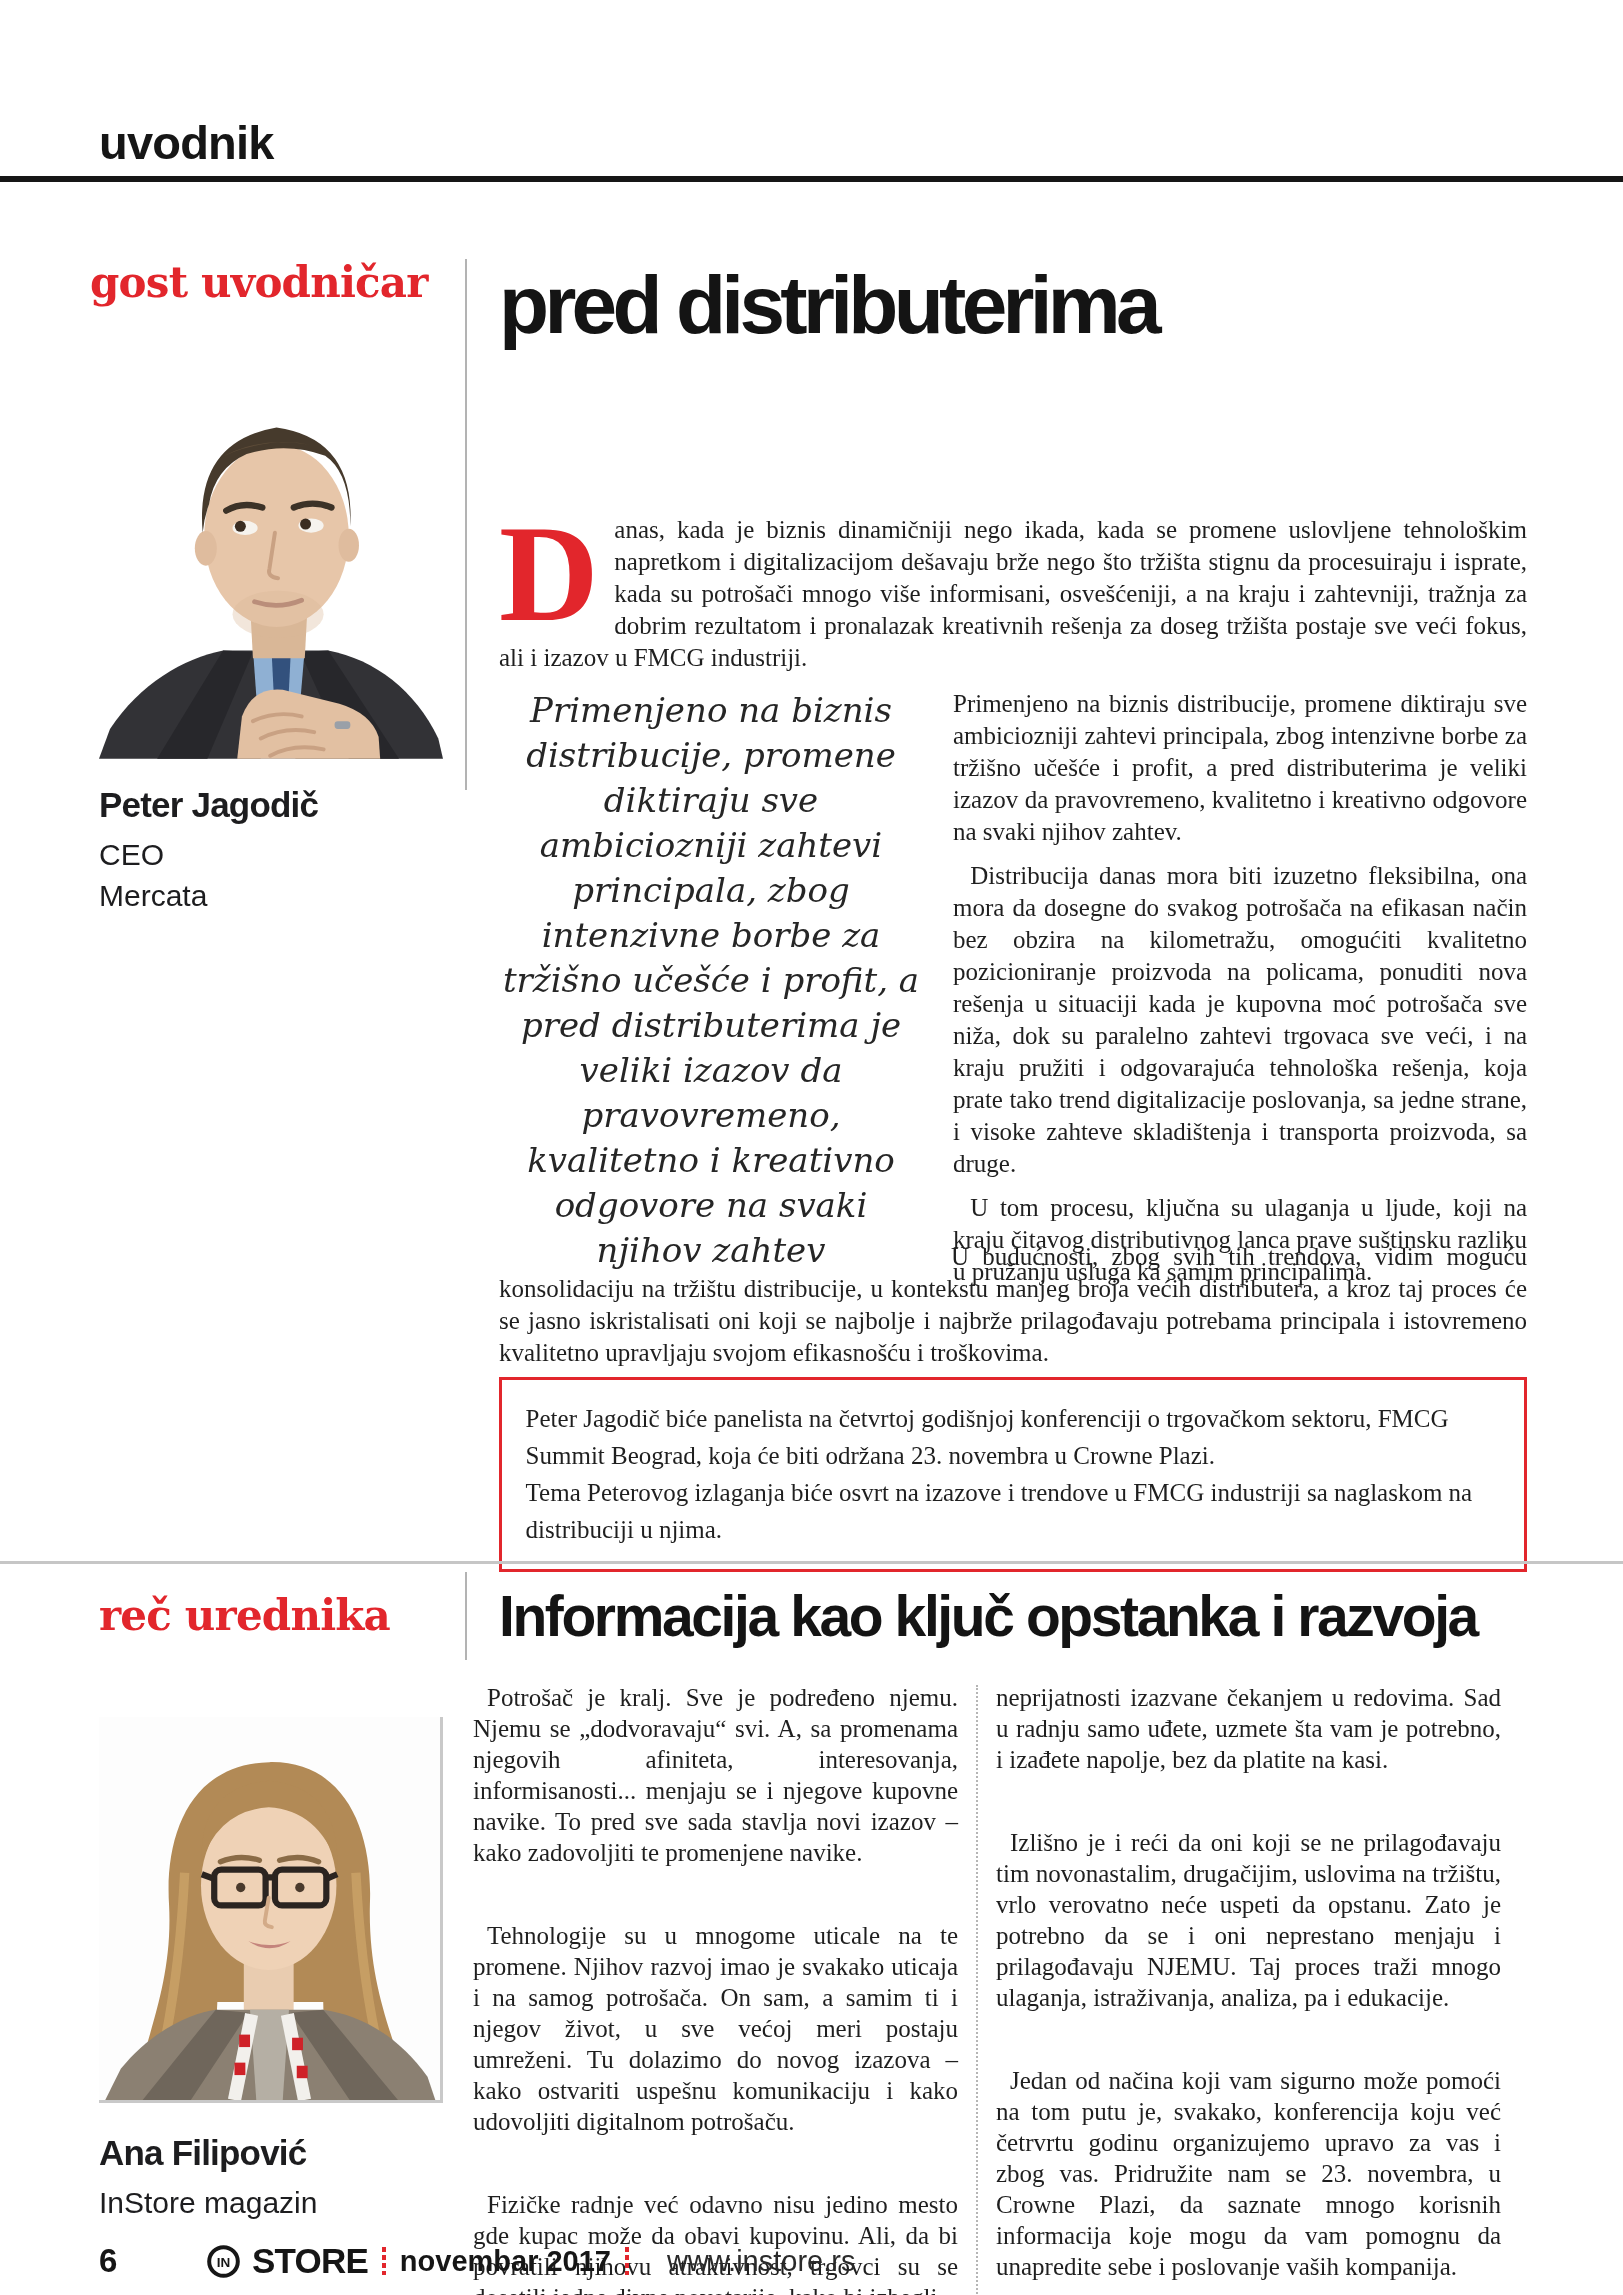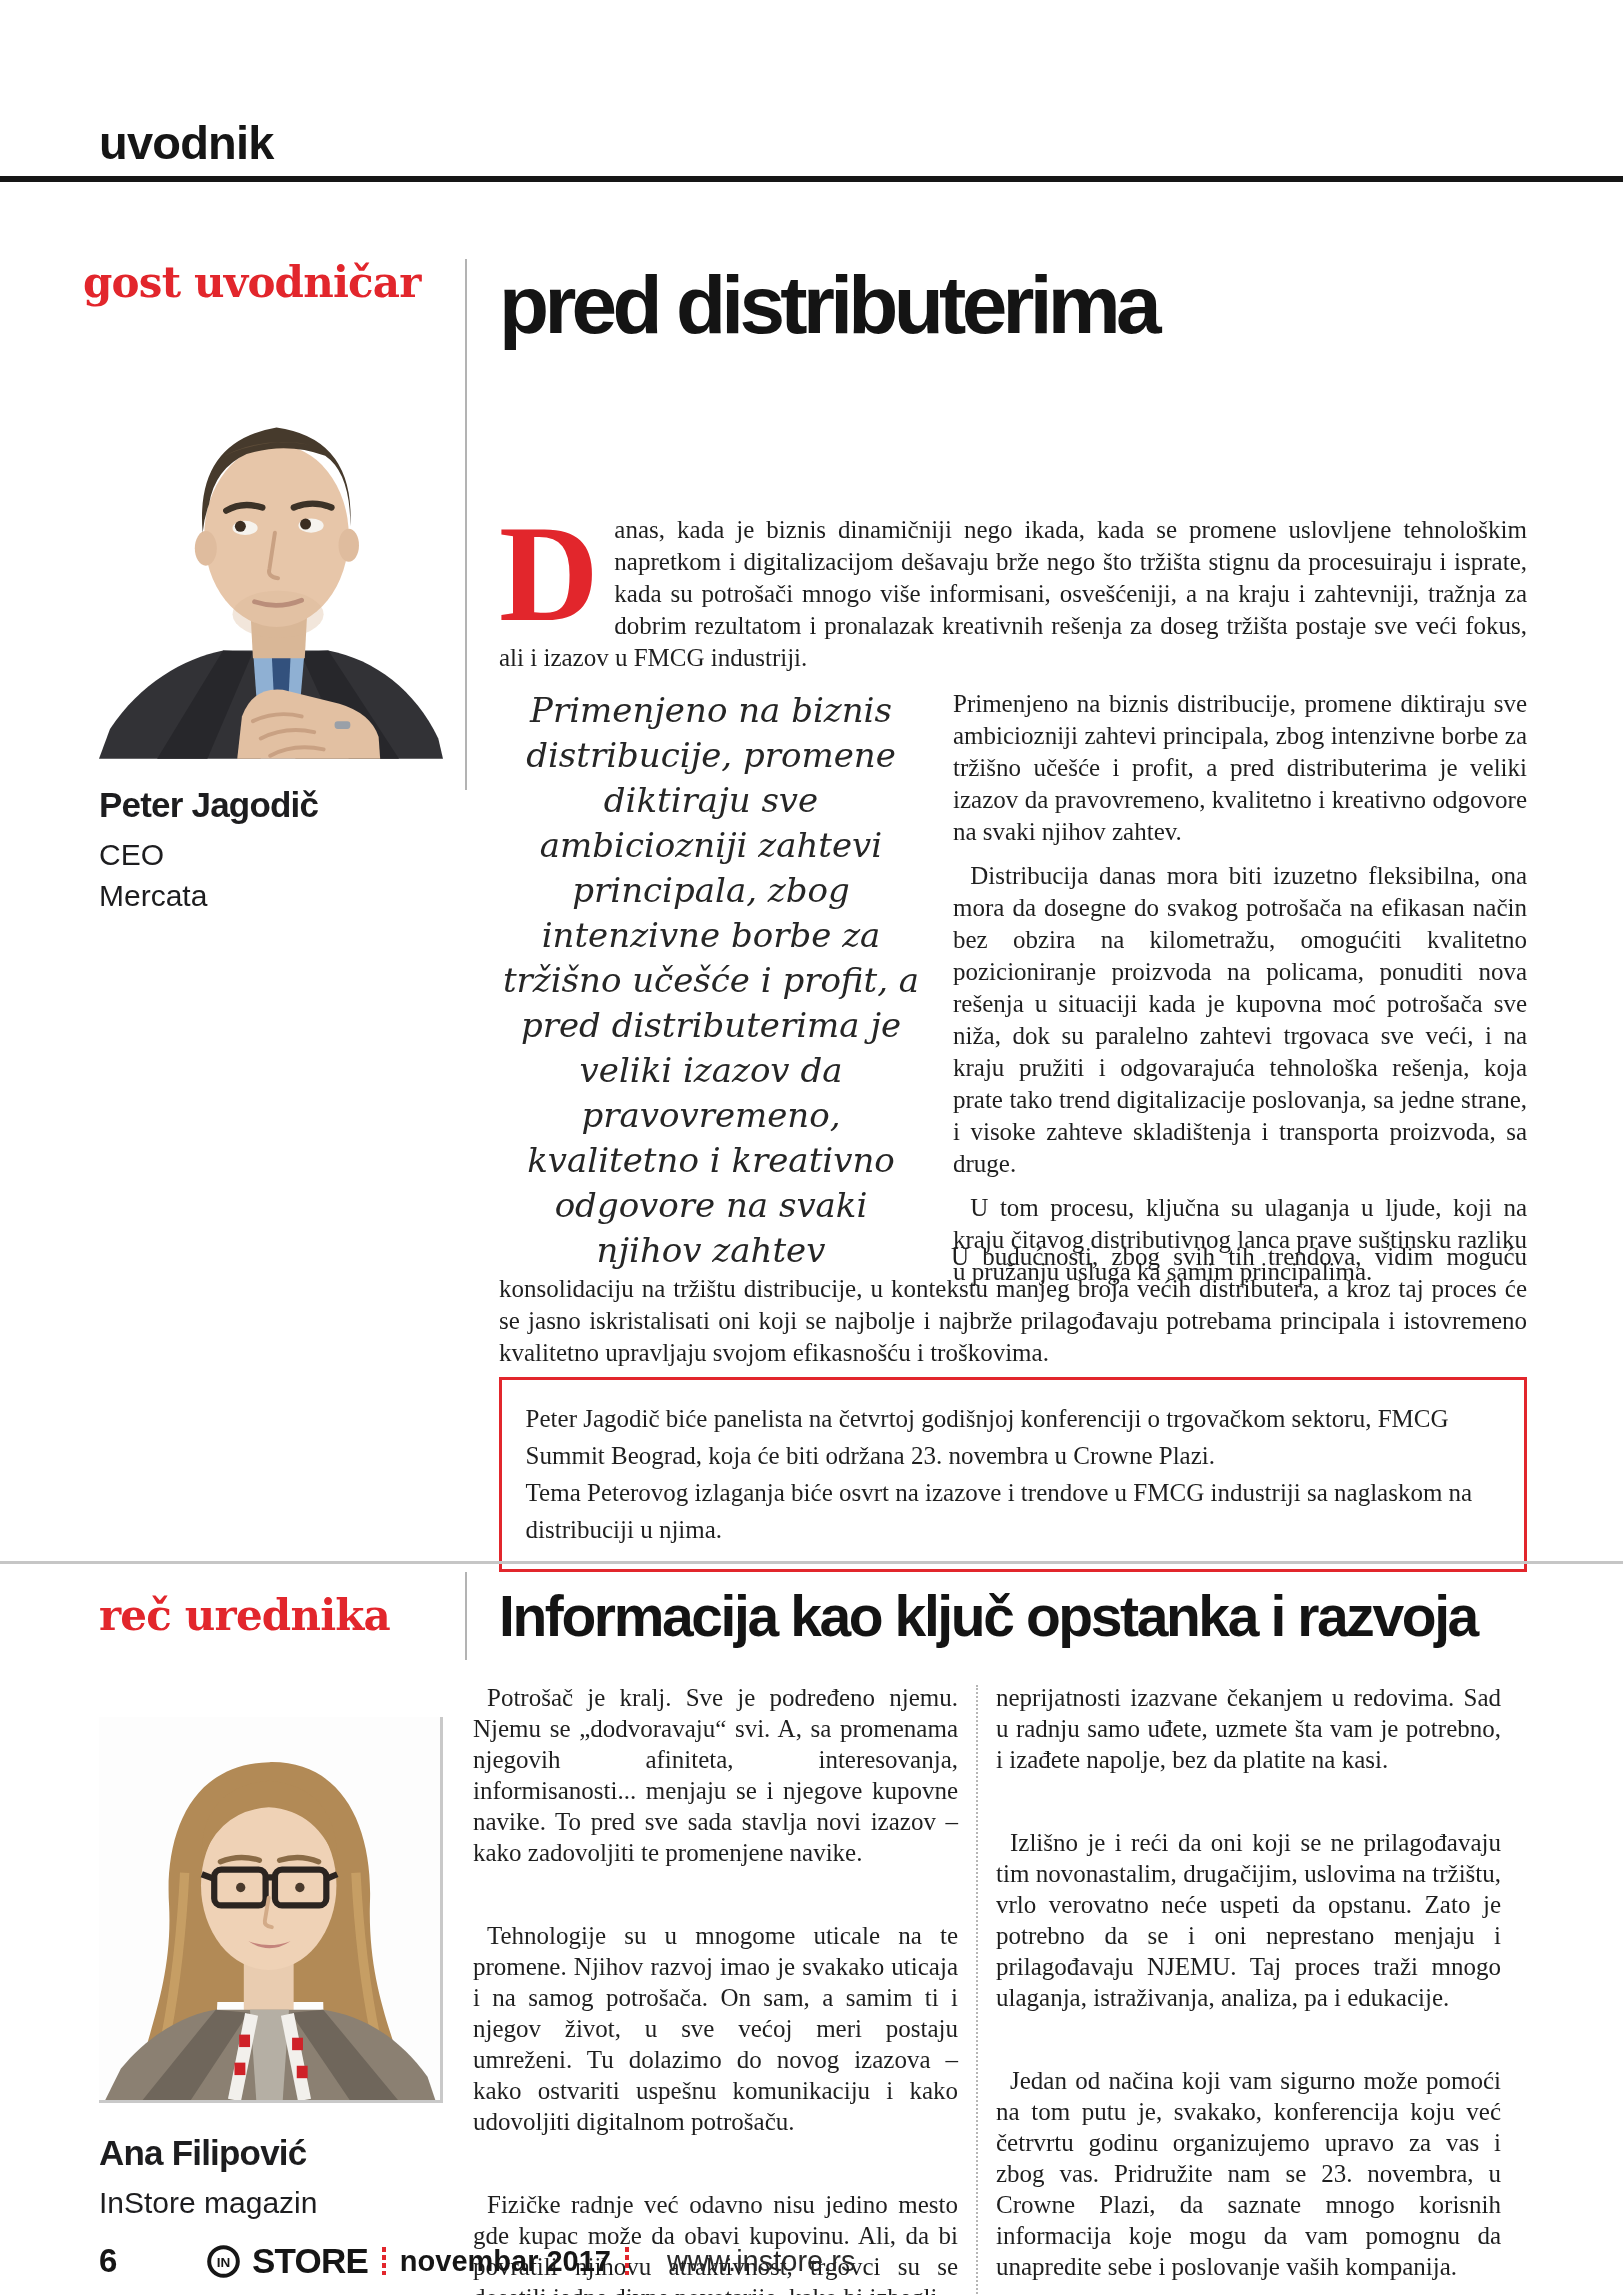--- a/index.html
+++ b/index.html
@@ -8,21 +8,21 @@
   body{position:relative;width:1623px;height:2295px;overflow:hidden;
        font-family:"Liberation Serif", serif;color:var(--body);}
   .abs{position:absolute;}
 
   .masthead{left:99px;top:115px;font-family:Liberation Sans, sans-serif;font-weight:bold;
             font-size:47px;letter-spacing:-0.8px;color:#161616;}
   .top-rule{left:0;top:176px;width:1623px;height:6.3px;background:#161616;}
 
   .kicker{font-family:"DejaVu Serif", serif;font-weight:bold;font-size:42px;
           letter-spacing:-0.8px;color:var(--red);}
-  #kicker1{left:83px;top:258px;}
+  #kicker1{left:90px;top:258px;}
   #kicker2{left:99px;top:1591px;}
 
   .vrule{width:2.4px;background:var(--line-gray);}
   #vrule1{left:465px;top:259px;height:531px;}
   #vrule2{left:465px;top:1572px;height:88px;}
 
   .photo{left:99px;width:344px;overflow:hidden;background:#fff;}
   #photo1{top:366px;height:393px;}
   #photo2{top:1717px;height:386px;border-right:3.9px solid #c9c9c9;border-bottom:3.9px solid #c9c9c9;}
   .photo svg{display:block;width:100%;height:100%;}

